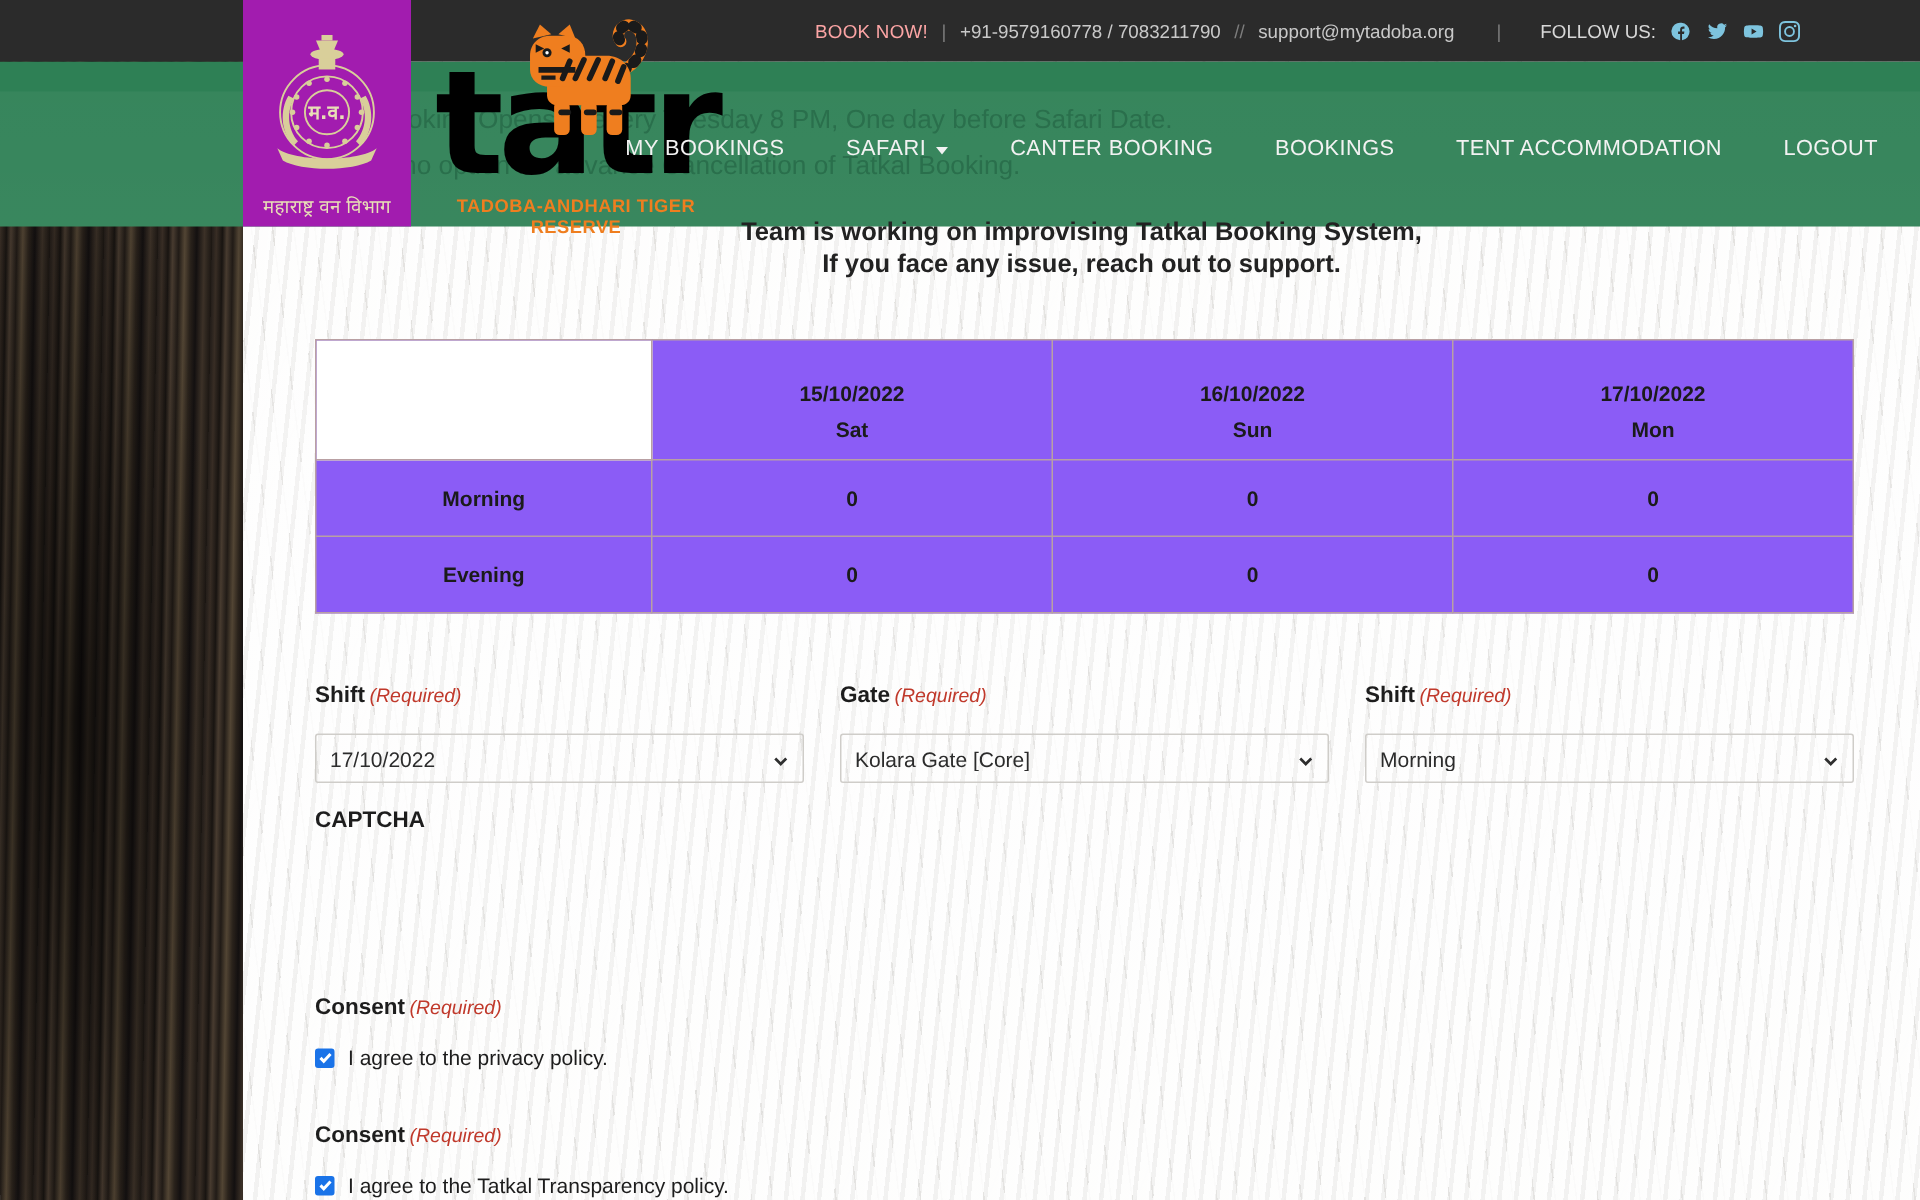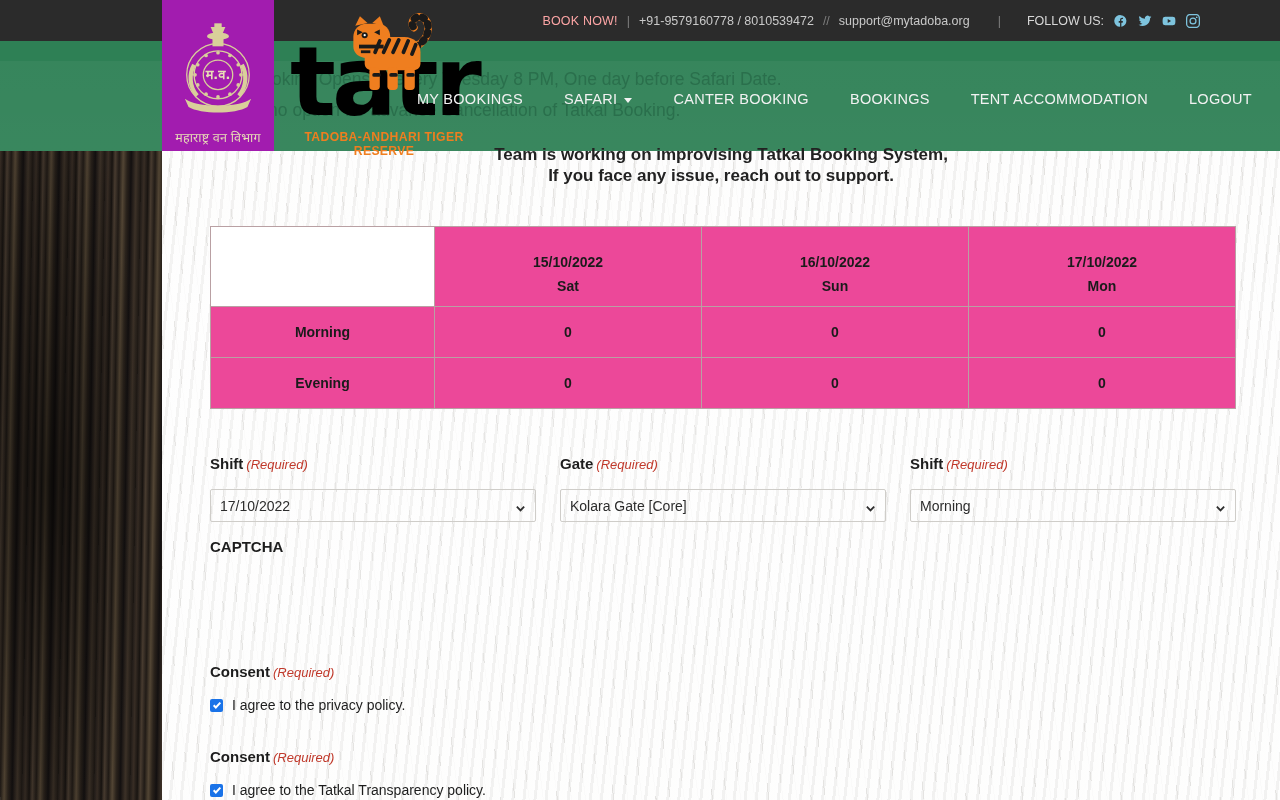--- a/index.html
+++ b/index.html
@@ -131,21 +131,21 @@
   #notice {
     position: absolute; left: 162px; top: 144px; right: 0;
     text-align: center; z-index: 4;
     color: #222; font-size: 17px; font-weight: 700; line-height: 21px;
     white-space: pre-line;
   }
 
   
   #avail {
     position: absolute; left: 210px; top: 226px; width: 1026px;
-    border-collapse: collapse; background: #ec4899;
+    border-collapse: collapse; background: #8b5cf6;
     table-layout: fixed;
   }
   #avail td, #avail th {
     border: 1px solid #b9a0a3; text-align: center;
     font-size: 14px; color: #1b1b1b; font-weight: 700;
     padding: 0;
   }
   #avail .hcell { height: 80px; line-height: 22px; font-weight: 700; }
   #avail .hcell .d1 { display: block; margin-top: 14px; }
   #avail .hcell .d2 { display: block; margin-top: 2px; }
@@ -228,21 +228,21 @@
   <div class="inner-tint"></div>
 </div>
 
 <div id="announce">Tatkal Booking Opens at every Tuesday 8 PM, One day before Safari Date.
 There is no option for advance Cancellation of Tatkal Booking.</div>
 
 <div id="topbar-left-dark"></div>
 <div id="topbar">
   <span class="booknow">BOOK NOW!</span>
   <span class="sep">|</span>
-  <span>+91-9579160778 / 8010539472</span>
+  <span>+91-9579160778 / 7083211790</span>
   <span class="sep">//</span>
   <span>support@mytadoba.org</span>
   <span class="sep" style="margin-left:28px;margin-right:22px;">|</span>
   <span class="follow">FOLLOW US:</span>
 
   <span class="soc">
     <svg viewBox="0 0 24 24">
         <path d="M12 2a10 10 0 1 0-1.56 19.88v-7.03H8.08V12h2.36V9.96c0-2.33 1.39-3.62 3.52-3.62.7 0 1.44.12 1.44.12v2.3h-1.22c-1.2 0-1.58.75-1.58 1.52V12h2.69l-.43 2.85h-2.26v7.03A10 10 0 0 0 12 2z"></path>
       </svg>
   </span>

